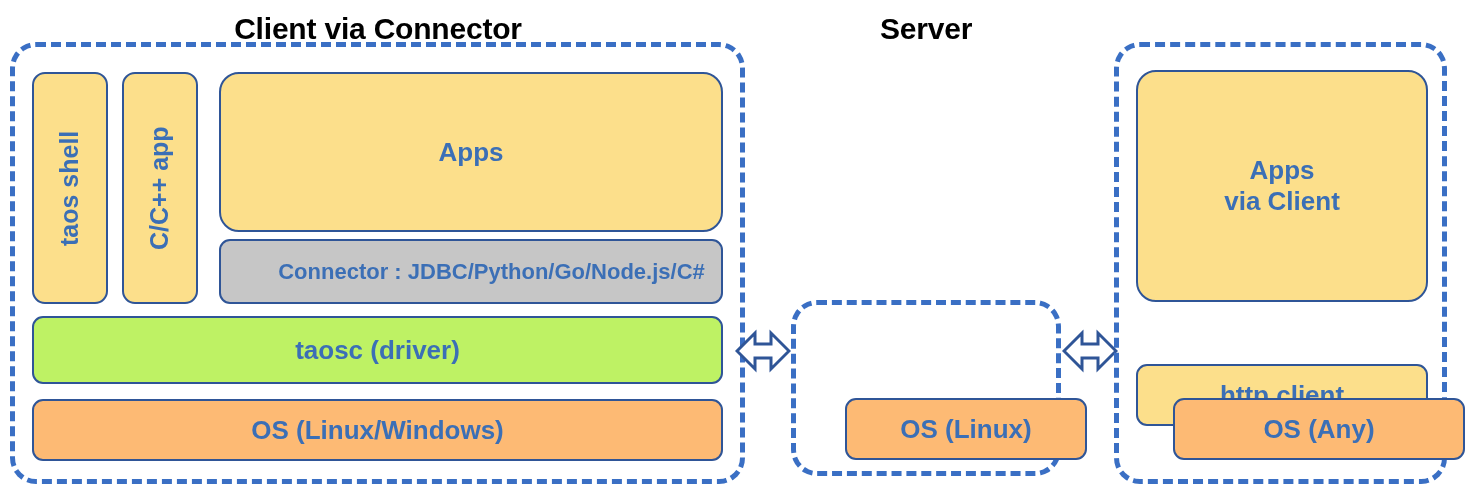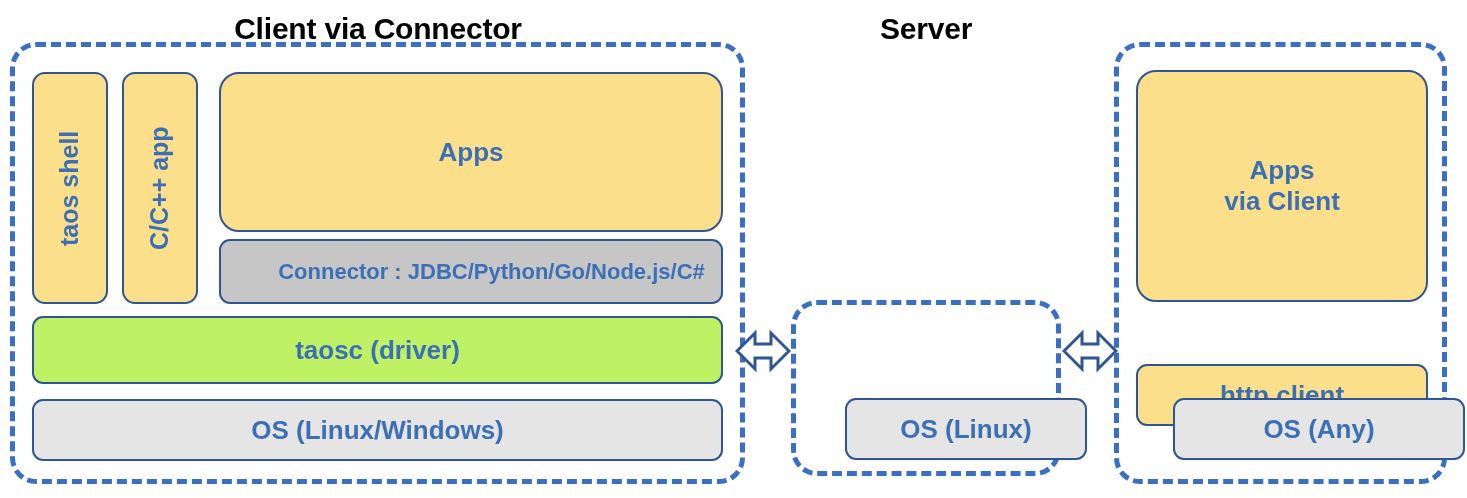--- a/index.html
+++ b/index.html
@@ -49,21 +49,21 @@
     font-weight: bold;
     display: flex;
     align-items: center;
     justify-content: center;
     text-align: center;
     line-height: 1.18;
   }
   .block.yellow { background: #FCDF8B; }
   .block.gray   { background: #C6C6C6; padding-left: 41px; }
   .block.orange { background: #bef264; text-align: center; }
-  .block.blue   { background: #e5e5e5; }
+  .block.blue   { background: #fdba74; }
   .block.green  { background: #9BCC82; }
 
   .block.vertical {
     writing-mode: vertical-rl;
     transform: rotate(180deg);
     border-radius: 13px;
   }
 
   .fs-big    { font-size: 26px; }
   .fs-mid    { font-size: 22px; }

